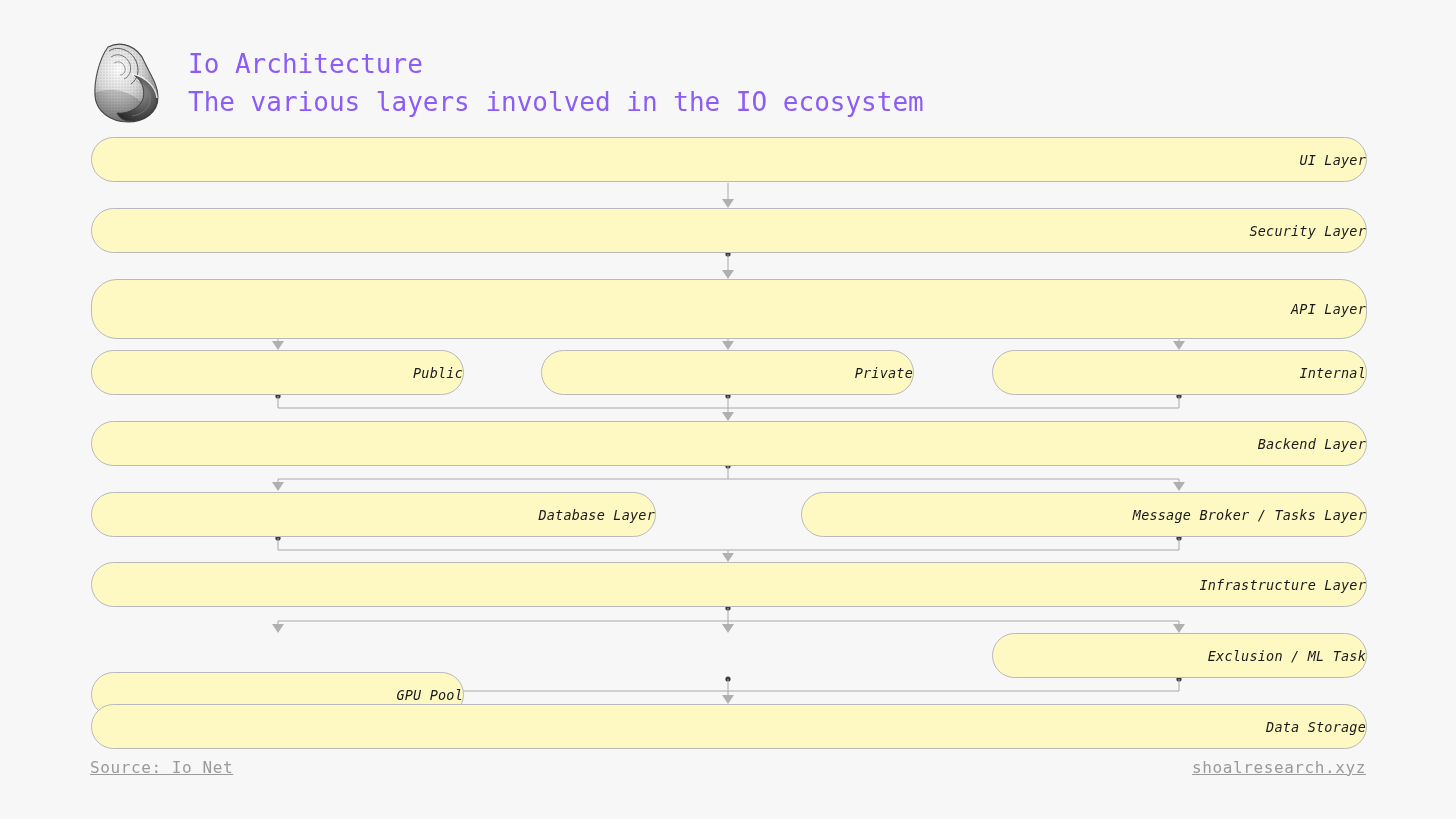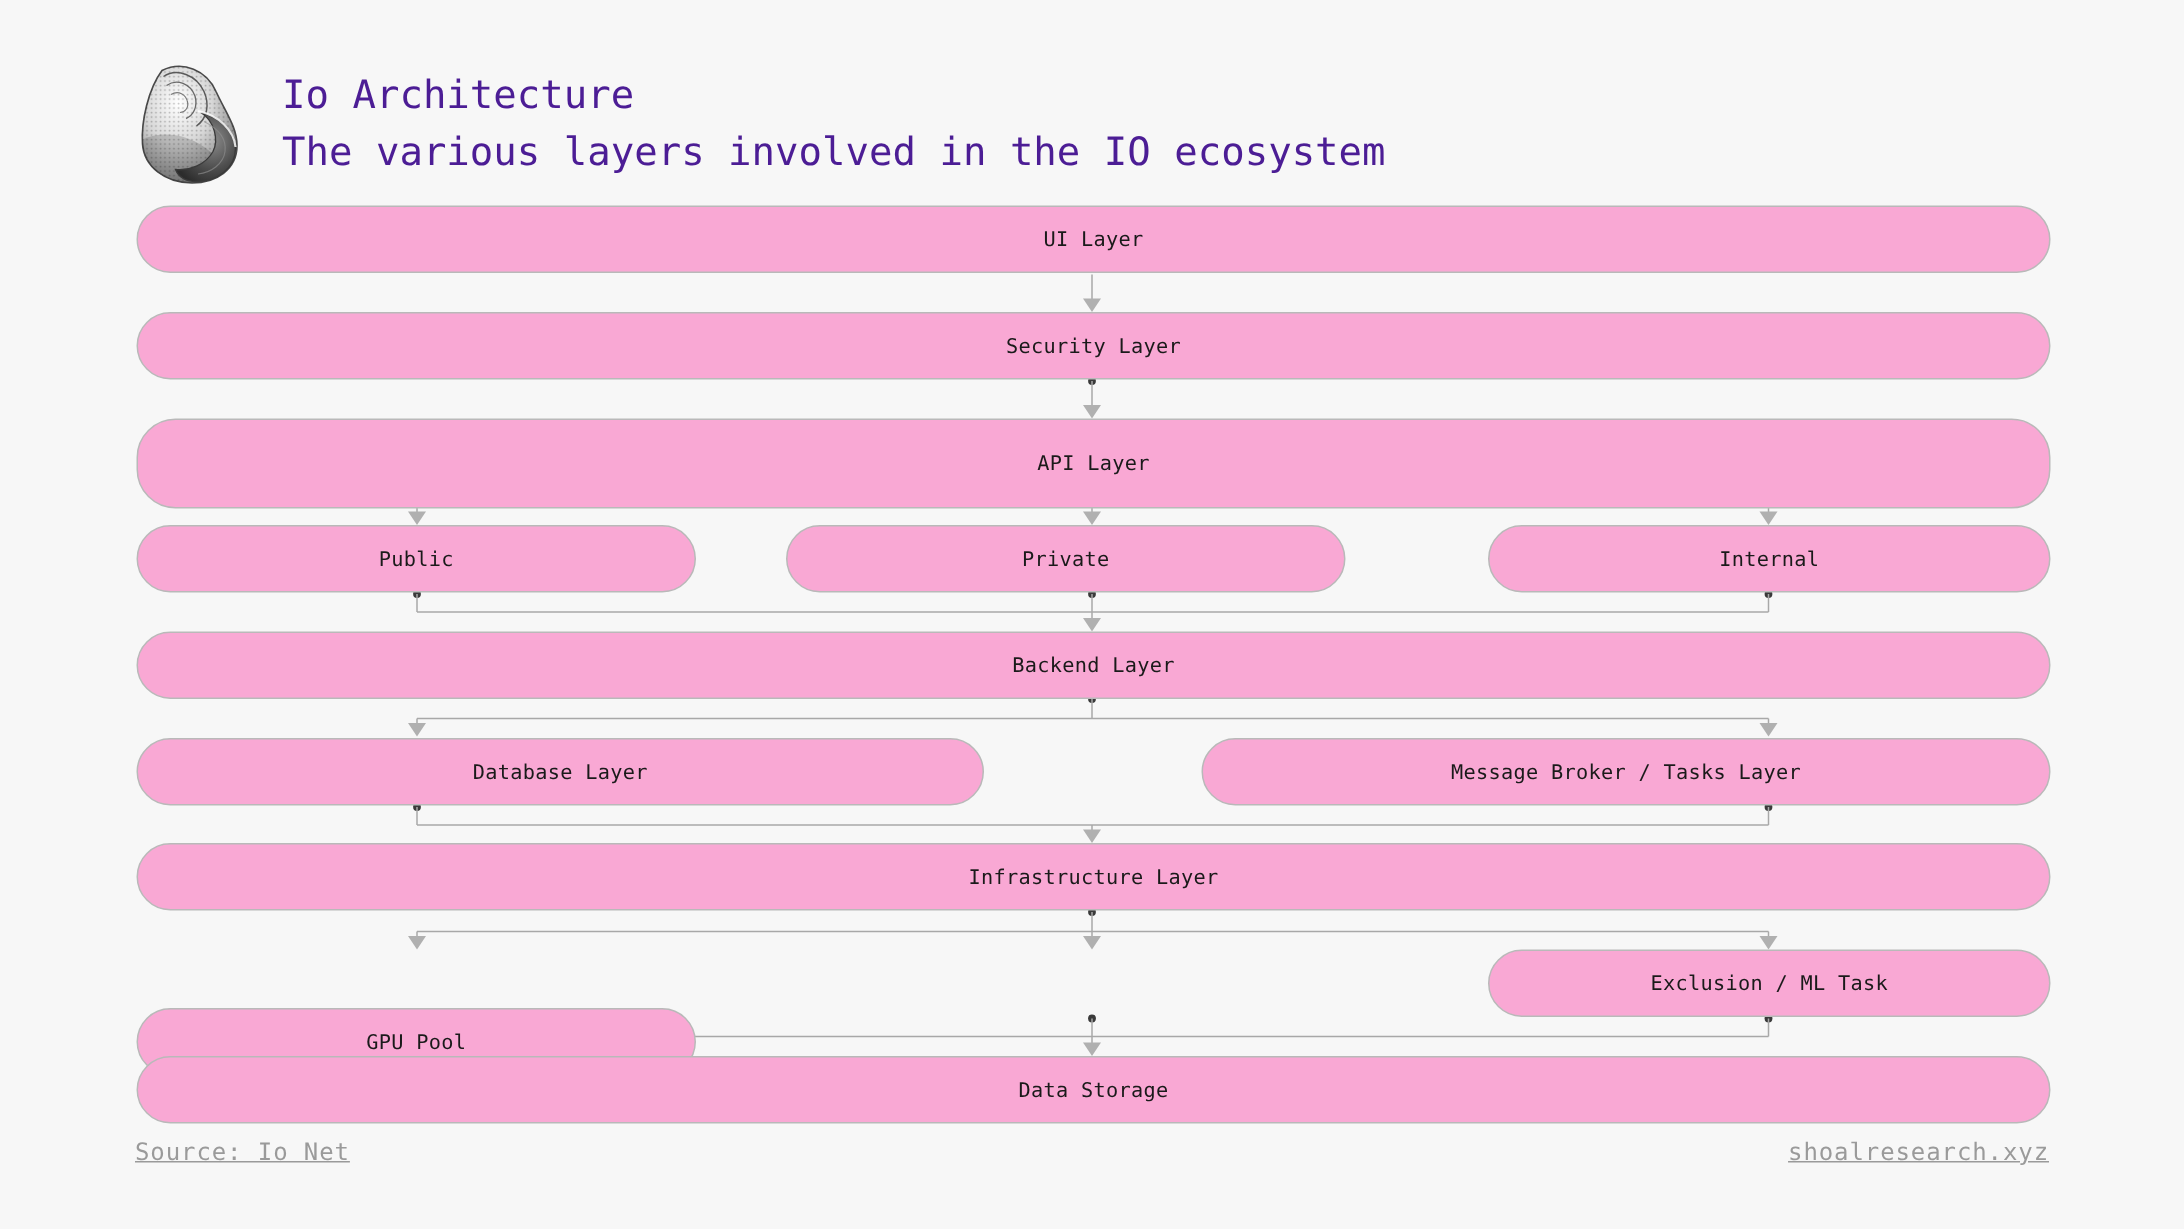--- a/index.html
+++ b/index.html
@@ -41,42 +41,43 @@
   #title-block {
     display: flex;
     flex-direction: column;
     justify-content: center;
     gap: 2px;
     margin-left: 2px;
   }
   .title-line {
     font-size: 26px;
     line-height: 36px;
-    color: #4c1d95;
+    color: #8b5cf6;
     letter-spacing: 0px;
     white-space: nowrap;
   }
 
   
   #diagram {
     position: absolute;
     left: 0;
     top: 0;
     width: 1456px;
     height: 819px;
   }
   .node {
     position: absolute;
     box-sizing: border-box;
-    background: #f9a8d4;
+    background: #fef9c3;
     border: 1px solid #b9b9b9;
     border-radius: 26px;
     display: flex;
     align-items: center;
-    justify-content: center;
+    justify-content: flex-end;
+    font-style: italic;
   }
   .node-label {
     font-size: 13.5px;
     color: #1a1a1a;
     letter-spacing: 0.2px;
     white-space: nowrap;
     text-align: center;
   }
 
   
@@ -257,21 +258,21 @@
       <span class="node-label">Security Layer</span>
     </div>
 
     <div class="node" style="left:91px; top:279px; width:1276px; height:60px;">
       <span class="node-label">API Layer</span>
     </div>
 
     <div class="node" style="left:91px; top:350px; width:373px; height:45px;">
       <span class="node-label">Public</span>
     </div>
-    <div class="node" style="left:524px; top:350px; width:373px; height:45px;">
+    <div class="node" style="left:541px; top:350px; width:373px; height:45px;">
       <span class="node-label">Private</span>
     </div>
     <div class="node" style="left:992px; top:350px; width:375px; height:45px;">
       <span class="node-label">Internal</span>
     </div>
 
     <div class="node" style="left:91px; top:421px; width:1276px; height:45px;">
       <span class="node-label">Backend Layer</span>
     </div>
 

